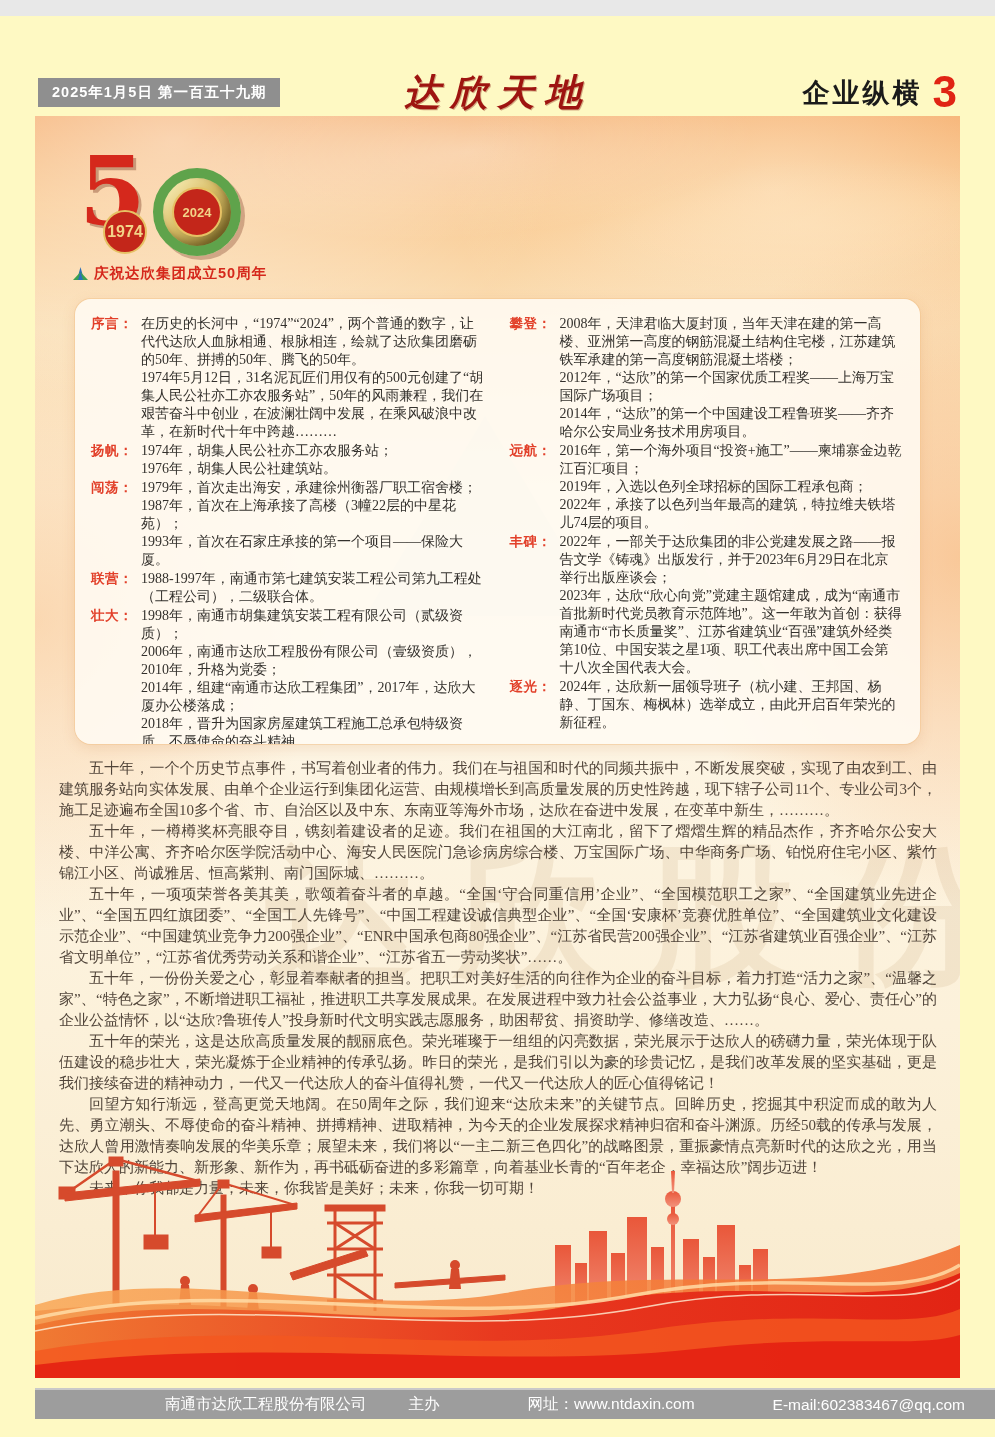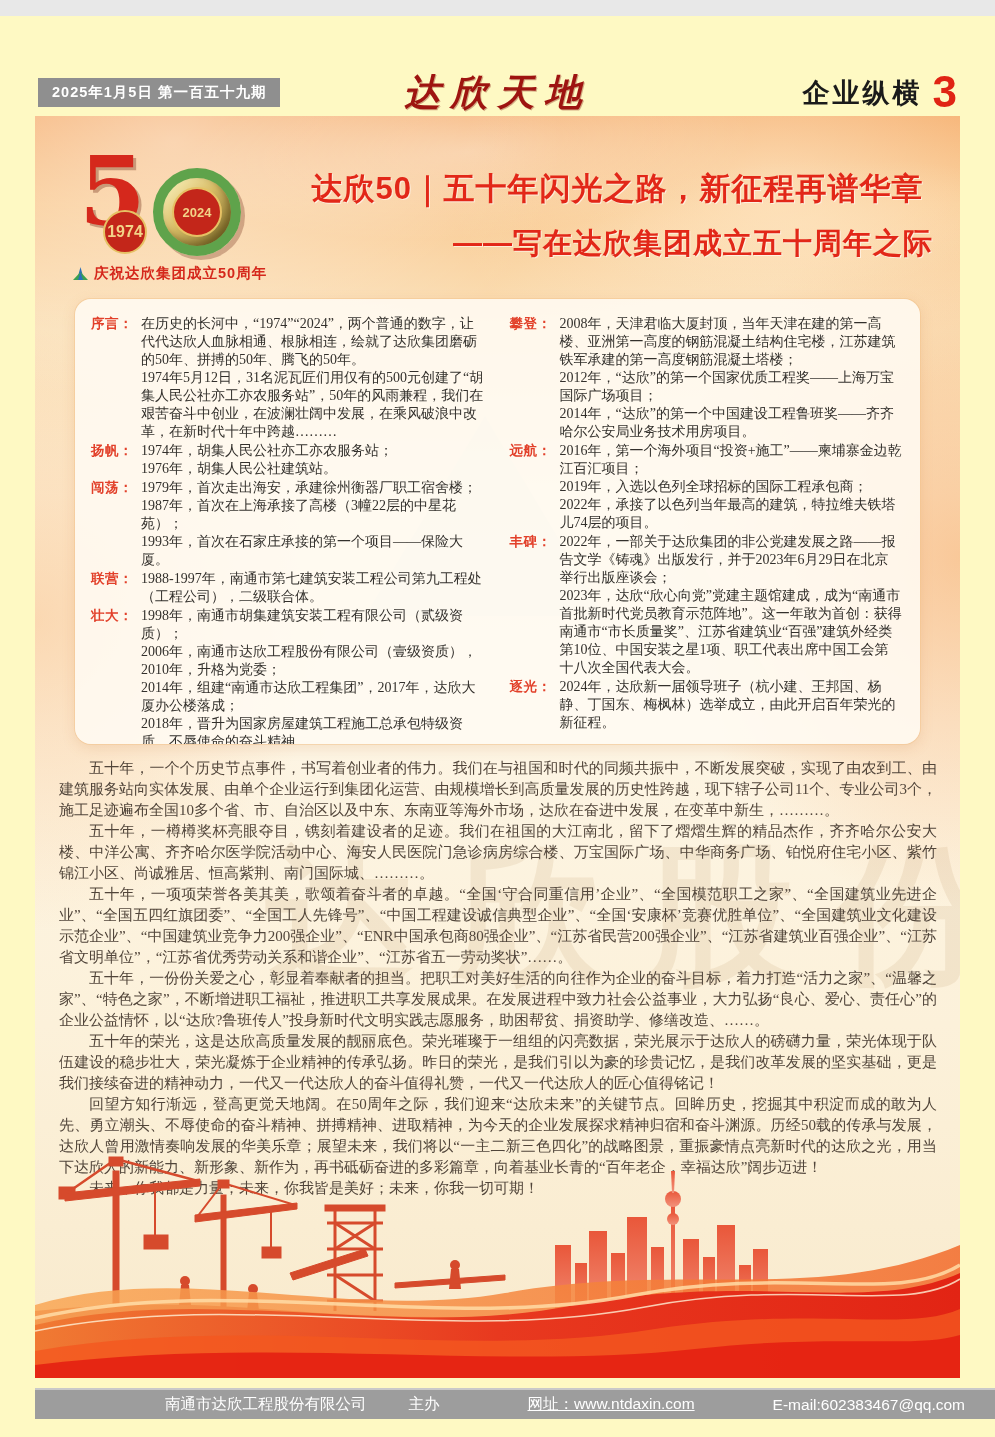--- a/index.html
+++ b/index.html
@@ -98,21 +98,21 @@
   .illustration{position:absolute;left:0;bottom:0;width:925px;height:225px;}
 
   
   .footer-bar{position:absolute;left:35px;top:1374px;width:925px;height:29px;
               background:#9d9d9d;color:#ffffff;display:flex;align-items:center;
               font-family:"Liberation Sans",sans-serif;font-size:15.5px;
               box-shadow:0 -2px 0 #c9c9c9;padding-left:45px;}
   .footer-bar span{white-space:nowrap;}
   .f-pub{margin-left:85px;}
   .f-role{margin-left:42px;}
-  .f-web{margin-left:88px;text-decoration:underline;}
+  .f-web{margin-left:88px;}
   .f-mail{margin-left:78px;}
 </style>
 </head>
 <body>
 
 <div class="page">
 
   <div class="header">
     <div class="date-box">2025年1月5日  第一百五十九期</div>
     <div class="masthead">达欣天地</div>
@@ -133,24 +133,20 @@
       <div class="logo-tagline">
         <svg width="15" height="13" viewBox="0 0 15 13">
           <polygon points="7.5,0 11,13 4,13" fill="#2a6fb8"></polygon>
           <polygon points="7.5,5 15,13 10,13" fill="#3aa050"></polygon>
           <polygon points="7.5,5 0,13 5,13" fill="#3aa050"></polygon>
         </svg>
         <span>庆祝达欣集团成立50周年</span>
       </div>
     </div>
 
-    <div class="headline">
-      <div class="headline-l1">达欣50｜五十年闪光之路，新征程再谱华章</div>
-      <div class="headline-l2">——写在达欣集团成立五十周年之际</div>
-    </div>
 
     <div class="wm-tri wm-tri1"></div>
     <div class="wm-tri wm-tri2"></div>
 
     <div class="tl-panel">
       <div class="tl-col">
           <div class="tl-row">
             <span class="tl-label">序言：</span>
             <div class="tl-text">
               <p>在历史的长河中，“1974”“2024”，两个普通的数字，让代代达欣人血脉相通、根脉相连，绘就了达欣集团磨砺的50年、拼搏的50年、腾飞的50年。</p>

